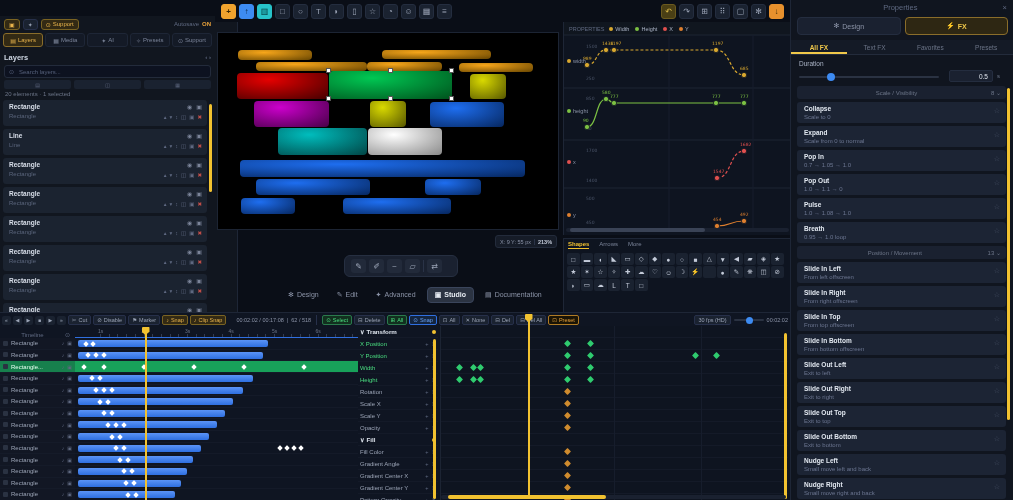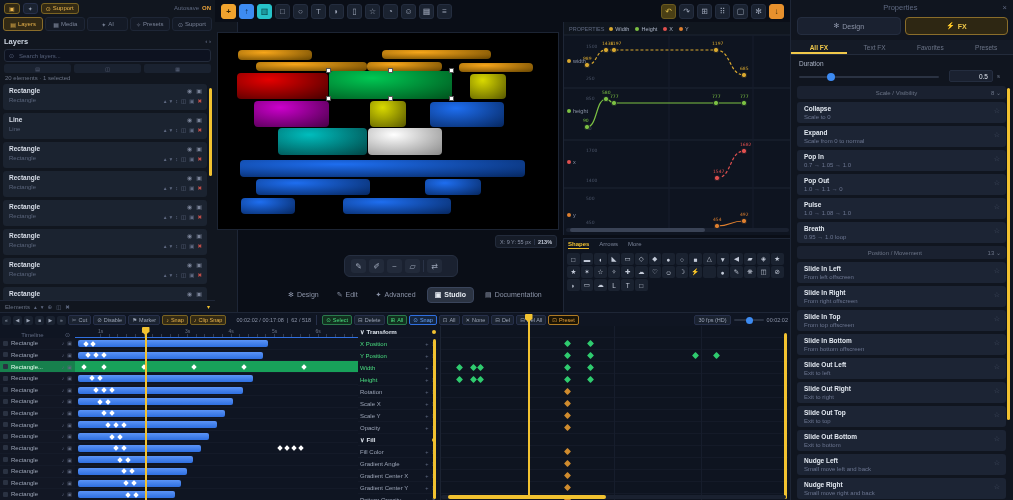--- a/index.html
+++ b/index.html
@@ -1,20 +1,20 @@
 <!DOCTYPE html>
 <html><head>
 <meta charset="utf-8">
 <style>
   html,body{margin:0;padding:0;background:#06090f;}
   *{box-sizing:border-box;font-family:"Liberation Sans",sans-serif;}
   #root{position:relative;width:1013px;height:500px;background:#0a0e17;overflow:hidden;color:#d5dbe6;}
   .abs{position:absolute;}
   
-  #left-panel{left:0;top:0;width:238px;height:312px;background:#11161f;border-right:1px solid #1e2636;}
+  #left-panel{left:0;top:16px;width:238px;height:312px;background:#11161f;border-right:1px solid #1e2636;}
   .chip{display:inline-flex;align-items:center;gap:2px;height:11px;padding:0 4px;border-radius:3px;font-size:6px;background:#1a2230;border:1px solid #27304a;color:#9aa3b5;}
   .chip.orange{background:#332a14;border-color:#7a6322;color:#e9b44c;}
   .lp-top{left:0;top:0;width:215px;height:16px;display:flex;align-items:center;gap:3px;padding:0 4px;}
   .lp-auto{margin-left:auto;font-size:6px;color:#5f6981;display:flex;gap:3px;align-items:center;}
   .lp-auto b{color:#e9a23b;font-size:6px;}
   .lp-tabs{left:3px;top:17px;width:209px;height:14px;display:flex;gap:2px;}
   .lp-tab{flex:1;display:flex;align-items:center;justify-content:center;gap:2px;font-size:6px;color:#7b8499;background:#141a26;border:1px solid #1e2636;border-radius:3px;}
   .lp-tab.active{background:#332a14;border-color:#8a6d2a;color:#e9b44c;}
   .lp-sechdr{left:4px;top:35px;width:207px;height:12px;display:flex;align-items:center;font-size:7.5px;font-weight:bold;color:#cdd5e1;}
   .lp-sechdr span{margin-left:auto;color:#5f6981;font-size:6px;}

